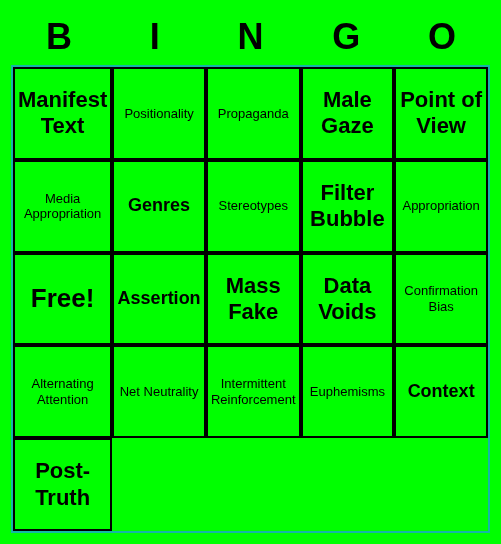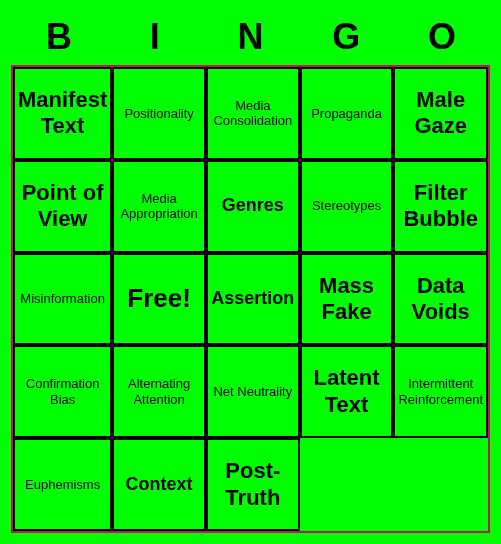--- a/index.html
+++ b/index.html
@@ -32,21 +32,21 @@
       font-weight: bold;
       color: #000;
       width: 88px;
       text-align: center;
     }
     .bingo-grid {
       display: grid;
       grid-template-columns: repeat(5, 1fr);
       grid-template-rows: repeat(5, 1fr);
       gap: 0;
-      border: 2px solid #be185d;
+      border: 2px solid #14b8a6;
       flex: 1;
     }
     .cell {
       border: 2px solid #000;
       background: #00ff00;
       display: flex;
       justify-content: center;
       align-items: center;
       text-align: center;
       padding: 3px;
@@ -83,23 +83,20 @@
       <div class="bingo-letter">O</div>
     </div>
   <div class="bingo-grid">
   <div class="cell">
         <span class="cell-text large">Manifest Text</span>
       </div>
       <div class="cell">
         <span class="cell-text">Positionality</span>
       </div>
       <div class="cell">
-        <span class="cell-text">Media Consolidation</span>
-      </div>
-      <div class="cell">
         <span class="cell-text">Propaganda</span>
       </div>
       <div class="cell">
         <span class="cell-text large">Male Gaze</span>
       </div>
       <div class="cell">
         <span class="cell-text large">Point of View</span>
       </div>
       <div class="cell">
         <span class="cell-text">Media Appropriation</span>
@@ -107,21 +104,21 @@
       <div class="cell">
         <span class="cell-text medium">Genres</span>
       </div>
       <div class="cell">
         <span class="cell-text">Stereotypes</span>
       </div>
       <div class="cell">
         <span class="cell-text large">Filter Bubble</span>
       </div>
       <div class="cell">
-        <span class="cell-text">Misinformation</span>
+        <span class="cell-text">Appropriation</span>
       </div>
       <div class="cell">
         <span class="cell-text xlarge">Free!</span>
       </div>
       <div class="cell">
         <span class="cell-text medium">Assertion</span>
       </div>
       <div class="cell">
         <span class="cell-text large">Mass Fake</span>
       </div>
@@ -131,23 +128,20 @@
       <div class="cell">
         <span class="cell-text">Confirmation Bias</span>
       </div>
       <div class="cell">
         <span class="cell-text">Alternating Attention</span>
       </div>
       <div class="cell">
         <span class="cell-text">Net Neutrality</span>
       </div>
       <div class="cell">
-        <span class="cell-text large">Latent Text</span>
-      </div>
-      <div class="cell">
         <span class="cell-text">Intermittent Reinforcement</span>
       </div>
       <div class="cell">
         <span class="cell-text">Euphemisms</span>
       </div>
       <div class="cell">
         <span class="cell-text medium">Context</span>
       </div>
       <div class="cell">
         <span class="cell-text large">Post-Truth</span>

